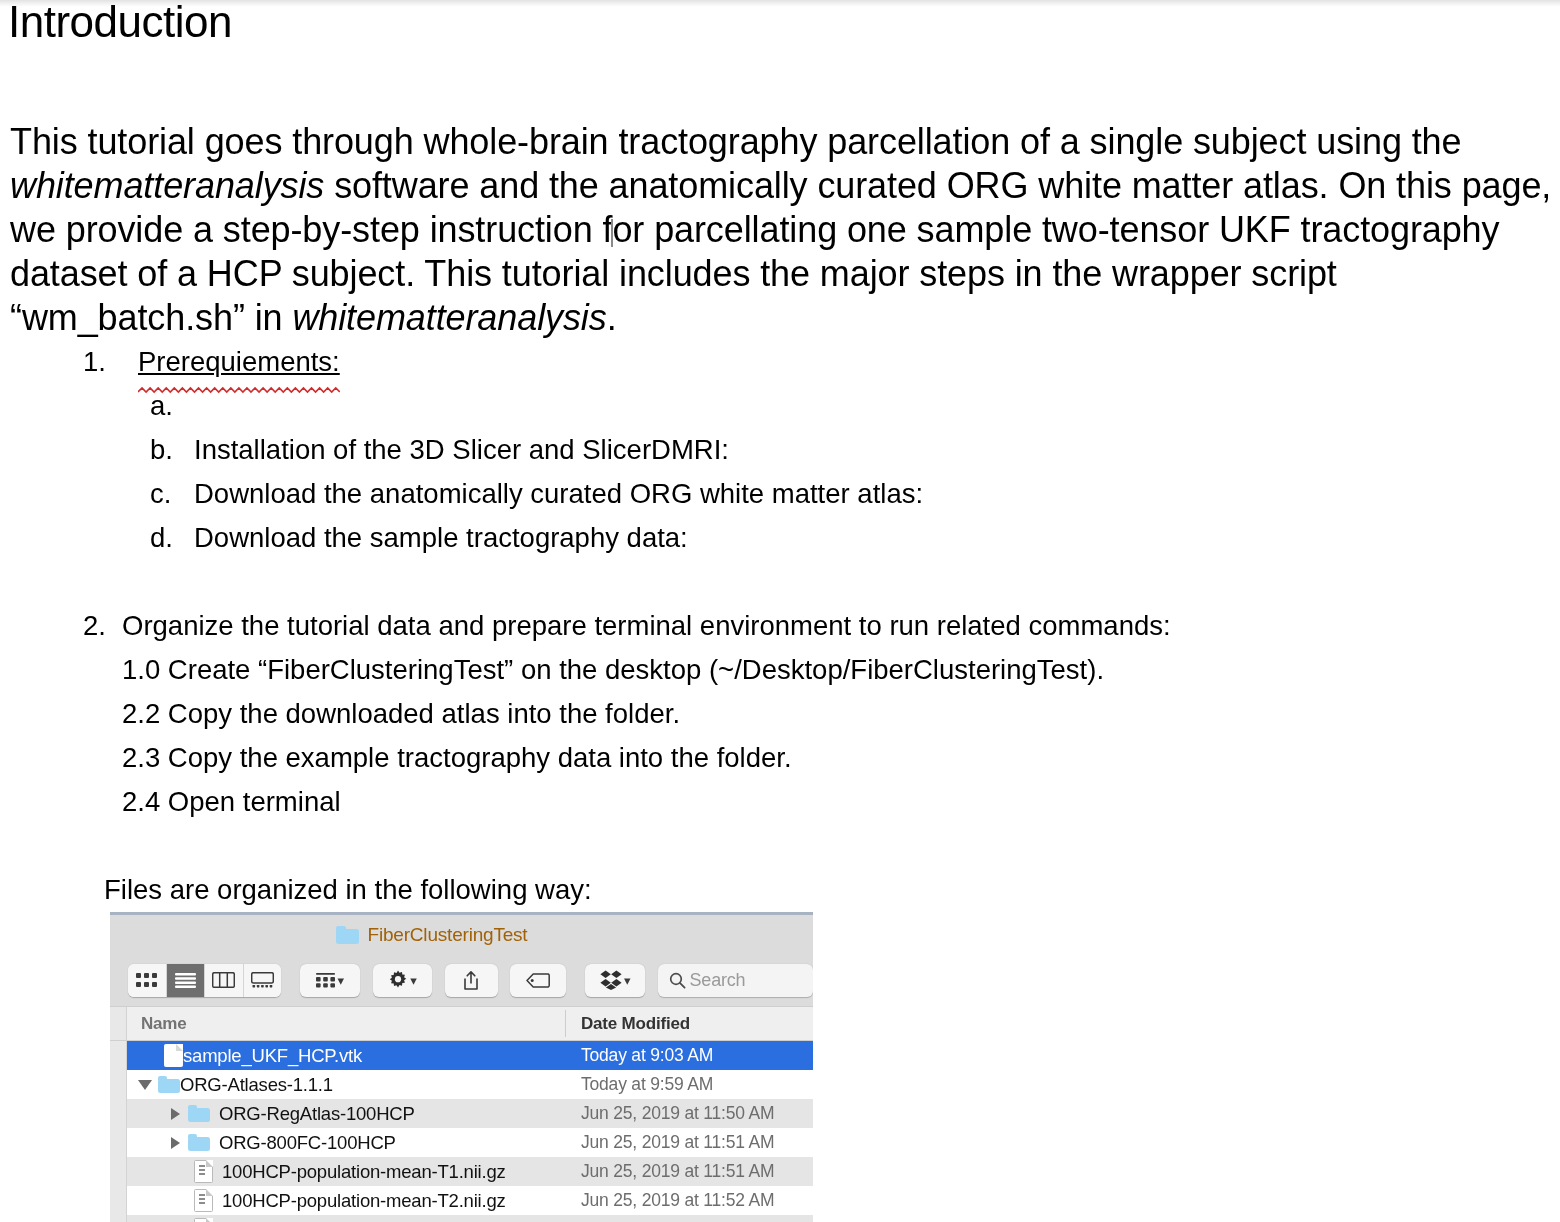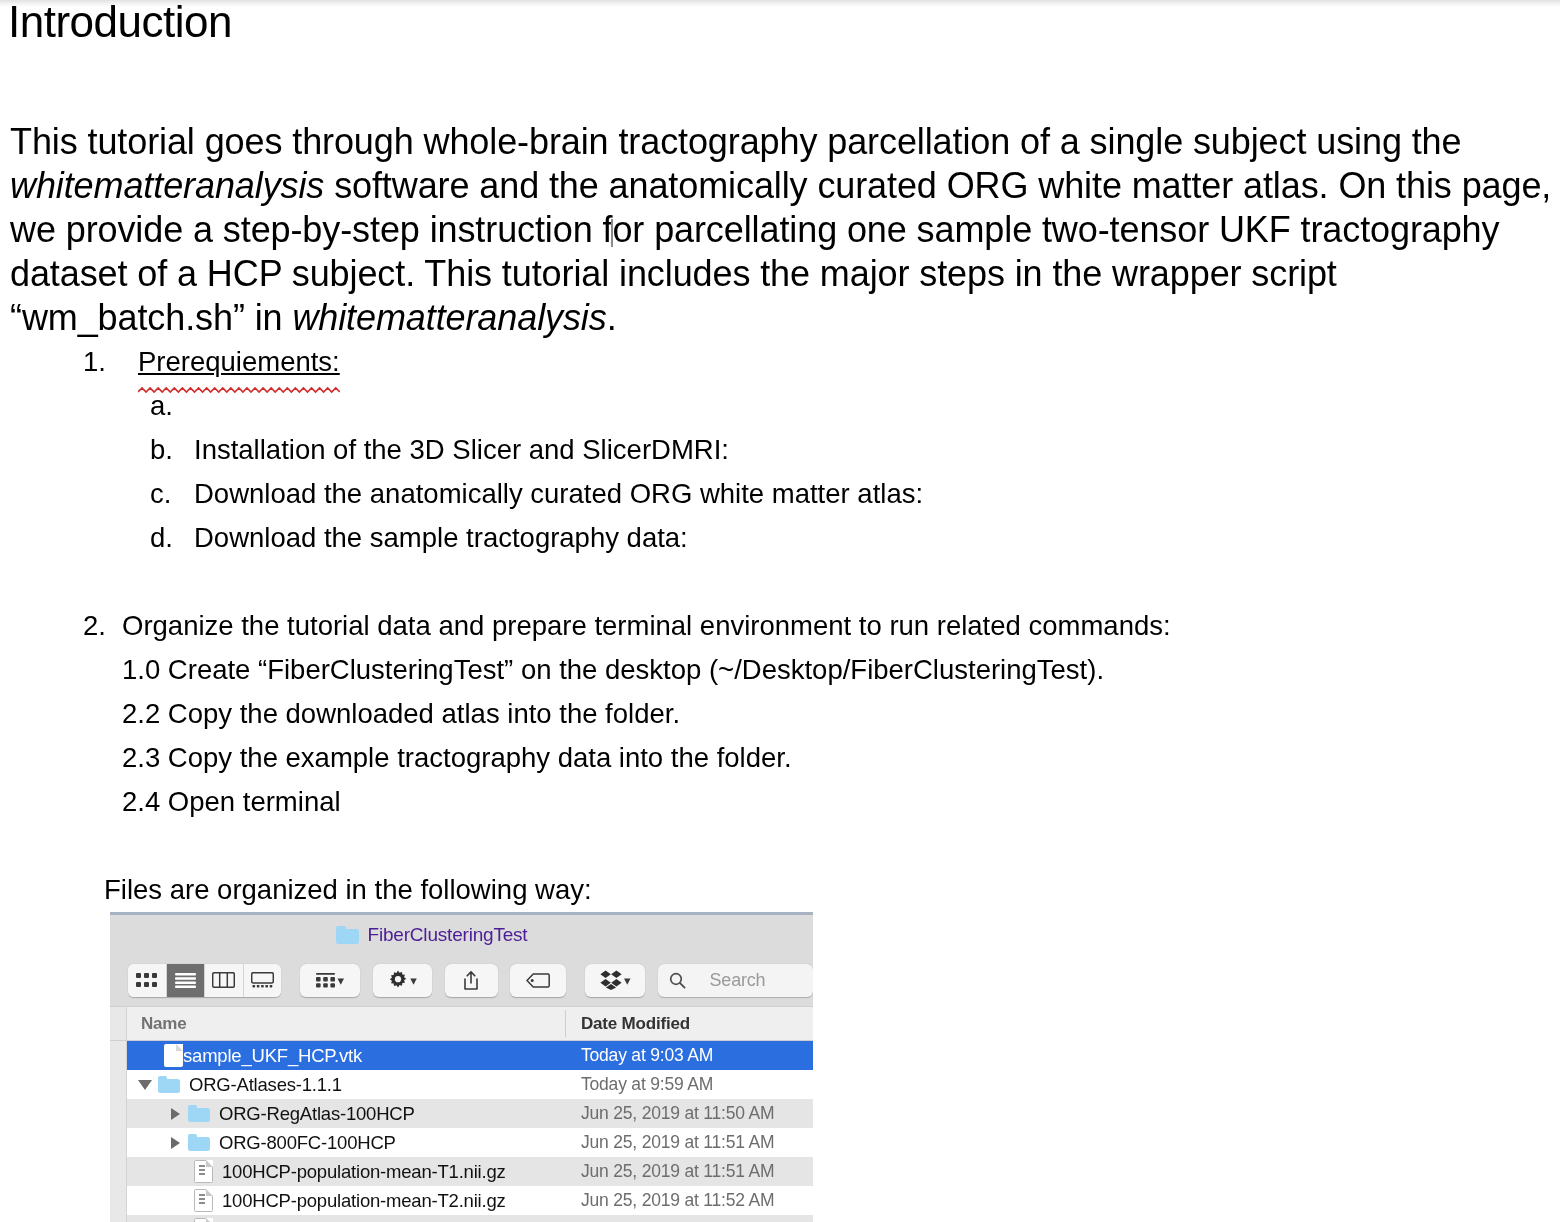--- a/index.html
+++ b/index.html
@@ -74,21 +74,21 @@
   .title-inner{display:flex;align-items:center;gap:9px;margin-left:-60px;}
   .folder-ico{
     width:23px;height:18px;position:relative;display:inline-block;
   }
   .folder-ico .tab{
     position:absolute;left:0;top:0;width:10px;height:4px;border-radius:2px 2px 0 0;background:#9ed7f5;
   }
   .folder-ico .body{
     position:absolute;left:0;top:3px;width:23px;height:15px;border-radius:2.5px;background:#9ed7f5;
   }
-  .finder-title-text{font-size:19px;color:#4c1d95;letter-spacing:-0.2px;}
+  .finder-title-text{font-size:19px;color:#a16207;letter-spacing:-0.2px;}
 
   .finder-toolbar{
     height:52px;background:#dcdcdc;display:flex;align-items:center;
     padding:0 0 0 18px;gap:0;position:relative;
   }
   .tb-group{
     display:flex;background:#f6f6f6;border-radius:6px;overflow:hidden;
     box-shadow:0 0.5px 1px rgba(0,0,0,0.25);height:33px;align-items:stretch;
   }
   .tb-btn{
@@ -100,21 +100,21 @@
     height:33px;border-radius:6px;background:#f6f6f6;display:flex;align-items:center;
     justify-content:center;box-shadow:0 0.5px 1px rgba(0,0,0,0.25);
   }
   .gap{width:13px;}
   .gapbig{width:20px;}
   .chev{font-size:13px;color:#3a3a3a;margin-left:2px;}
 
   .search-box{
     height:33px;width:150px;background:#f4f4f4;border-radius:6px;
     box-shadow:0 0.5px 1px rgba(0,0,0,0.22);
-    display:flex;align-items:center;padding-left:11px;gap:24px;
+    display:flex;align-items:center;padding-left:11px;gap:4px;
   }
   .search-ph{font-size:18px;color:#9a9a9a;letter-spacing:-0.2px;}
 
   
   .list-head{
     height:33px;background:#efefef;border-top:1px solid #cfcfcf;border-bottom:1px solid #cfcfcf;
     display:flex;align-items:center;position:relative;
   }
   .lh-sidebar{width:16px;height:100%;background:#e8e8e8;border-right:1px solid #d3d3d3;}
   .lh-name{font-size:17px;font-weight:bold;color:#737373;padding-left:14px;letter-spacing:-0.2px;}
@@ -386,21 +386,21 @@
 
       <div class="row">
         <div class="rname" style="left:22px;">
           <span style="width:26px;display:inline-flex;justify-content:center;">
               <span class="disc open"></span>
             </span>
           <span class="f-ico">
               <span class="tab"></span>
               <span class="body"></span>
             </span>
-          <span style="margin-left:9px;">ORG-Atlases-1.1.1</span>
+          <span style="">ORG-Atlases-1.1.1</span>
         </div>
         <div class="rdate">Today at 9:59 AM</div>
       </div>
 
       <div class="row alt">
         <div class="rname" style="left:52px;">
           <span style="width:26px;display:inline-flex;justify-content:center;">
               <span class="disc"></span>
             </span>
           <span class="f-ico">

